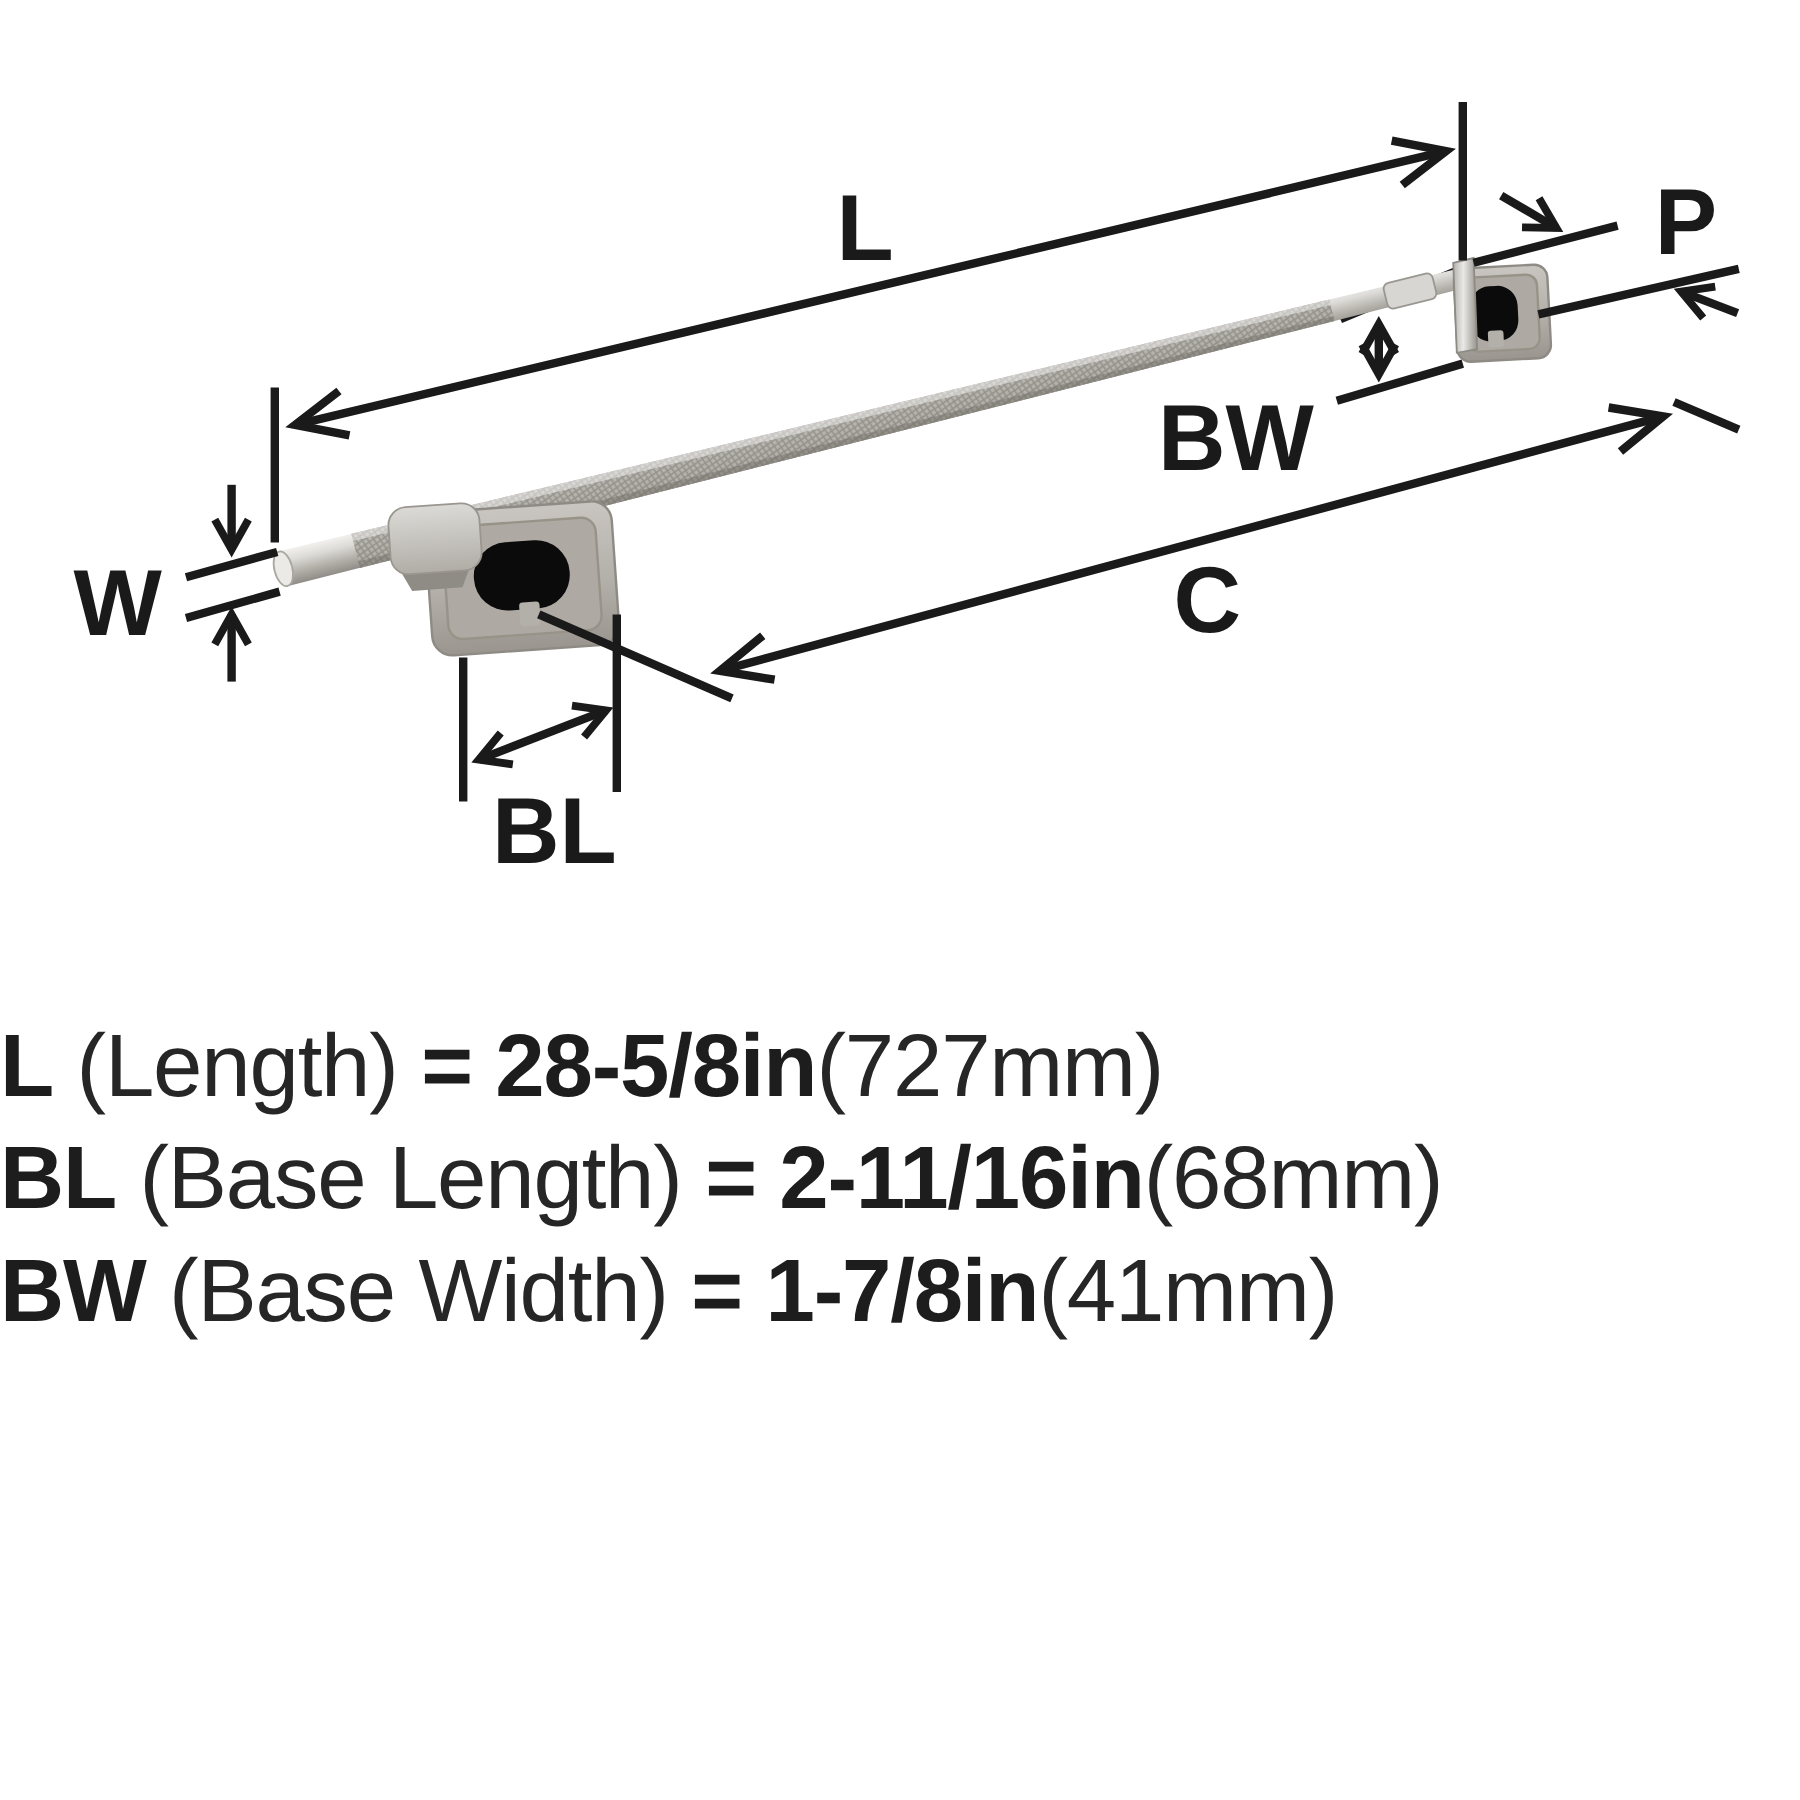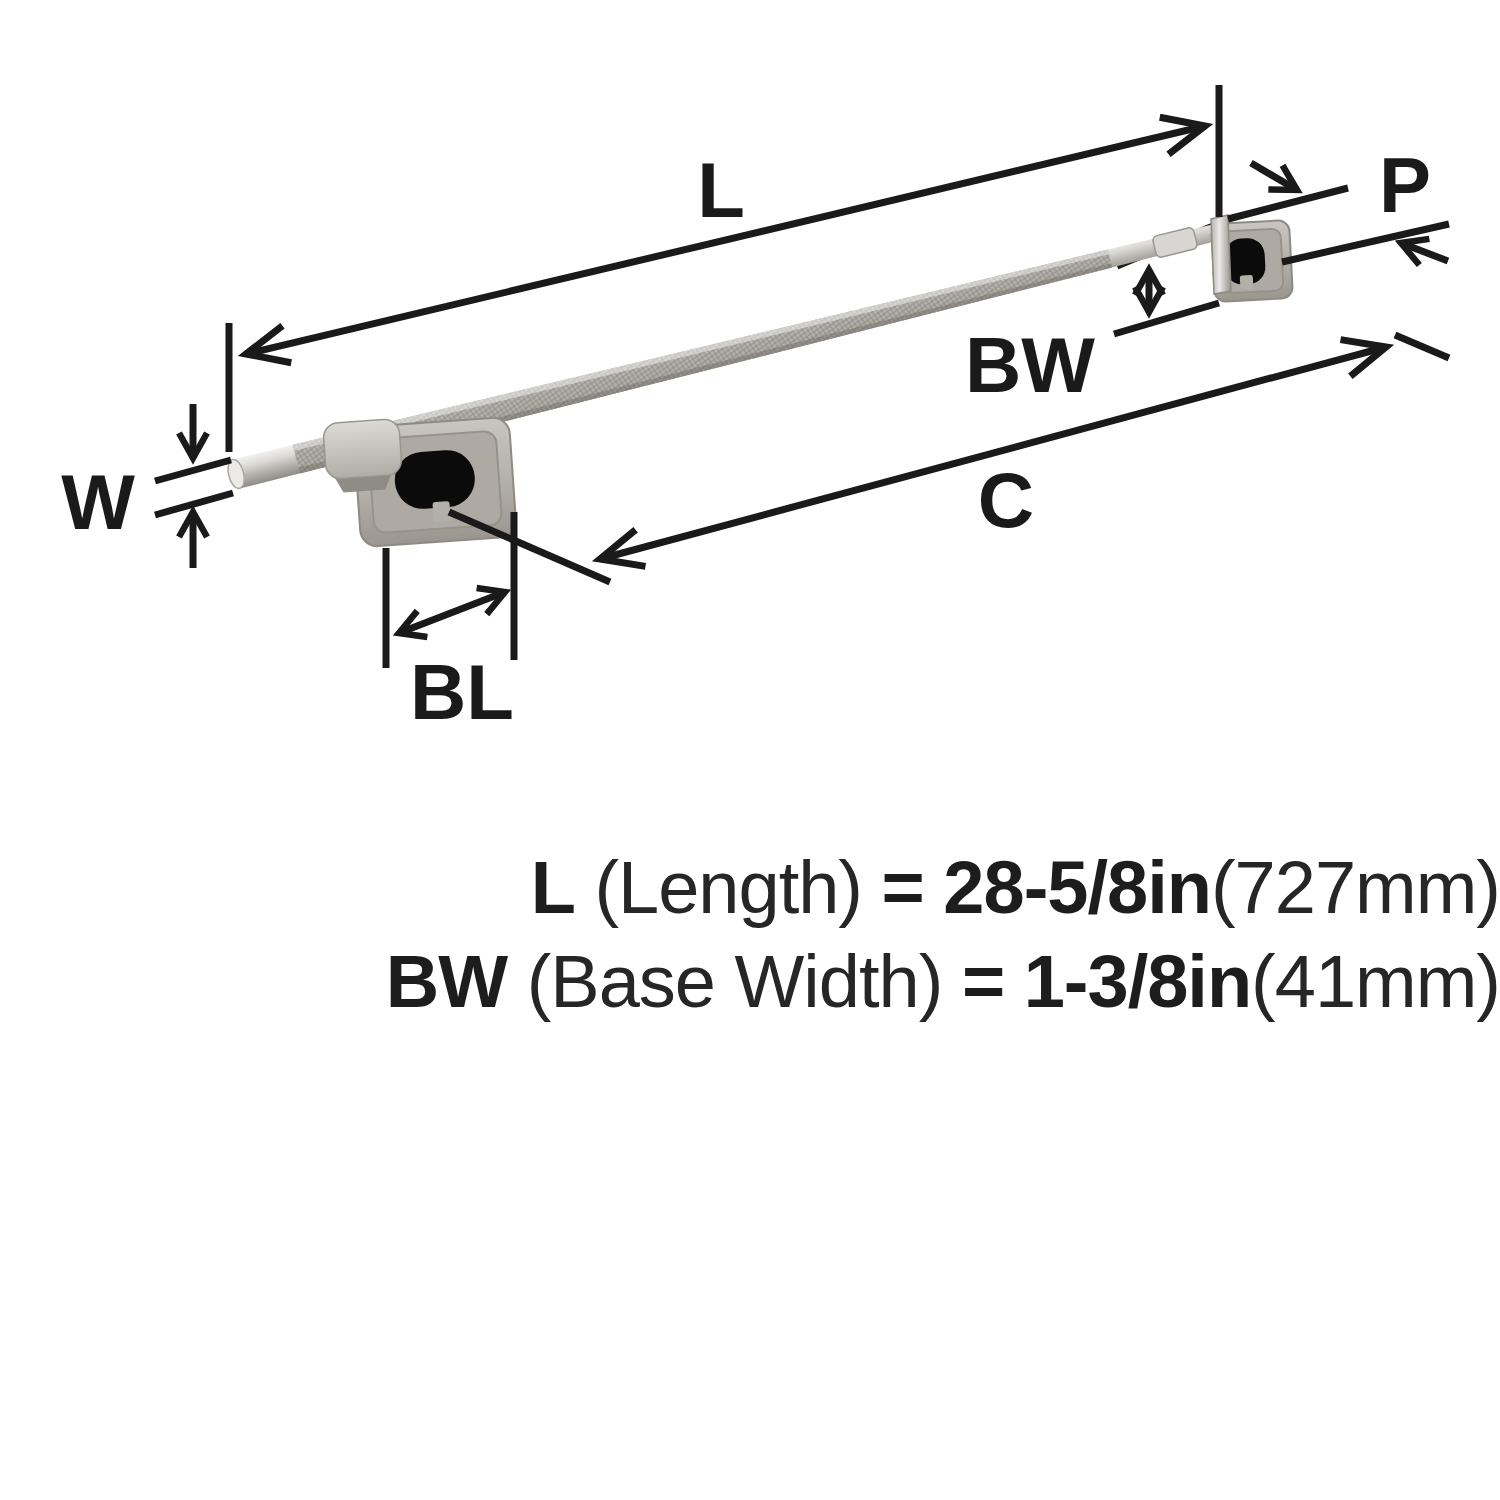--- a/index.html
+++ b/index.html
@@ -7,21 +7,21 @@
     position:relative;width:1500px;height:1500px;background:#ffffff;
     font-family:"Liberation Sans","DejaVu Sans",sans-serif;overflow:hidden;
   }
   #diagram-svg{position:absolute;left:0;top:0;width:1500px;height:1500px;}
   .dim-label{
     font-family:"Liberation Sans","DejaVu Sans",sans-serif;
     font-weight:bold;font-size:78px;
   }
   .specs{
     position:absolute;left:0;top:841px;width:1500px;
-    text-align:right;line-height:94px;font-size:74px;letter-spacing:-1px;
+    text-align:left;line-height:94px;font-size:74px;letter-spacing:-1px;
     color:#1d1d1d;white-space:nowrap;
   }
   .spec-line{height:94px;}
   .seg-b{font-weight:bold;}
   .seg-l{font-weight:normal;color:#262626;}
 </style>
 </head>
 <body>
 
 <div id="canvas">
@@ -135,20 +135,26 @@
   </svg>
 
   <div class="specs">
     <div class="spec-line">
       <span class="seg-b">L</span>
       <span class="seg-l">(Length)</span>
       <span class="seg-b">=</span>
       <span class="seg-b">28-5/8in</span><span class="seg-l">(727mm)</span>
     </div>
     <div class="spec-line">
+      <span class="seg-b">BL</span>
+      <span class="seg-l">(Base Length)</span>
+      <span class="seg-b">=</span>
+      <span class="seg-b">2-11/16in</span><span class="seg-l">(68mm)</span>
+    </div>
+    <div class="spec-line">
       <span class="seg-b">BW</span>
       <span class="seg-l">(Base Width)</span>
       <span class="seg-b">=</span>
-      <span class="seg-b">1-3/8in</span><span class="seg-l">(41mm)</span>
+      <span class="seg-b">1-7/8in</span><span class="seg-l">(41mm)</span>
     </div>
   </div>
 
 </div>
 
 </body></html>

